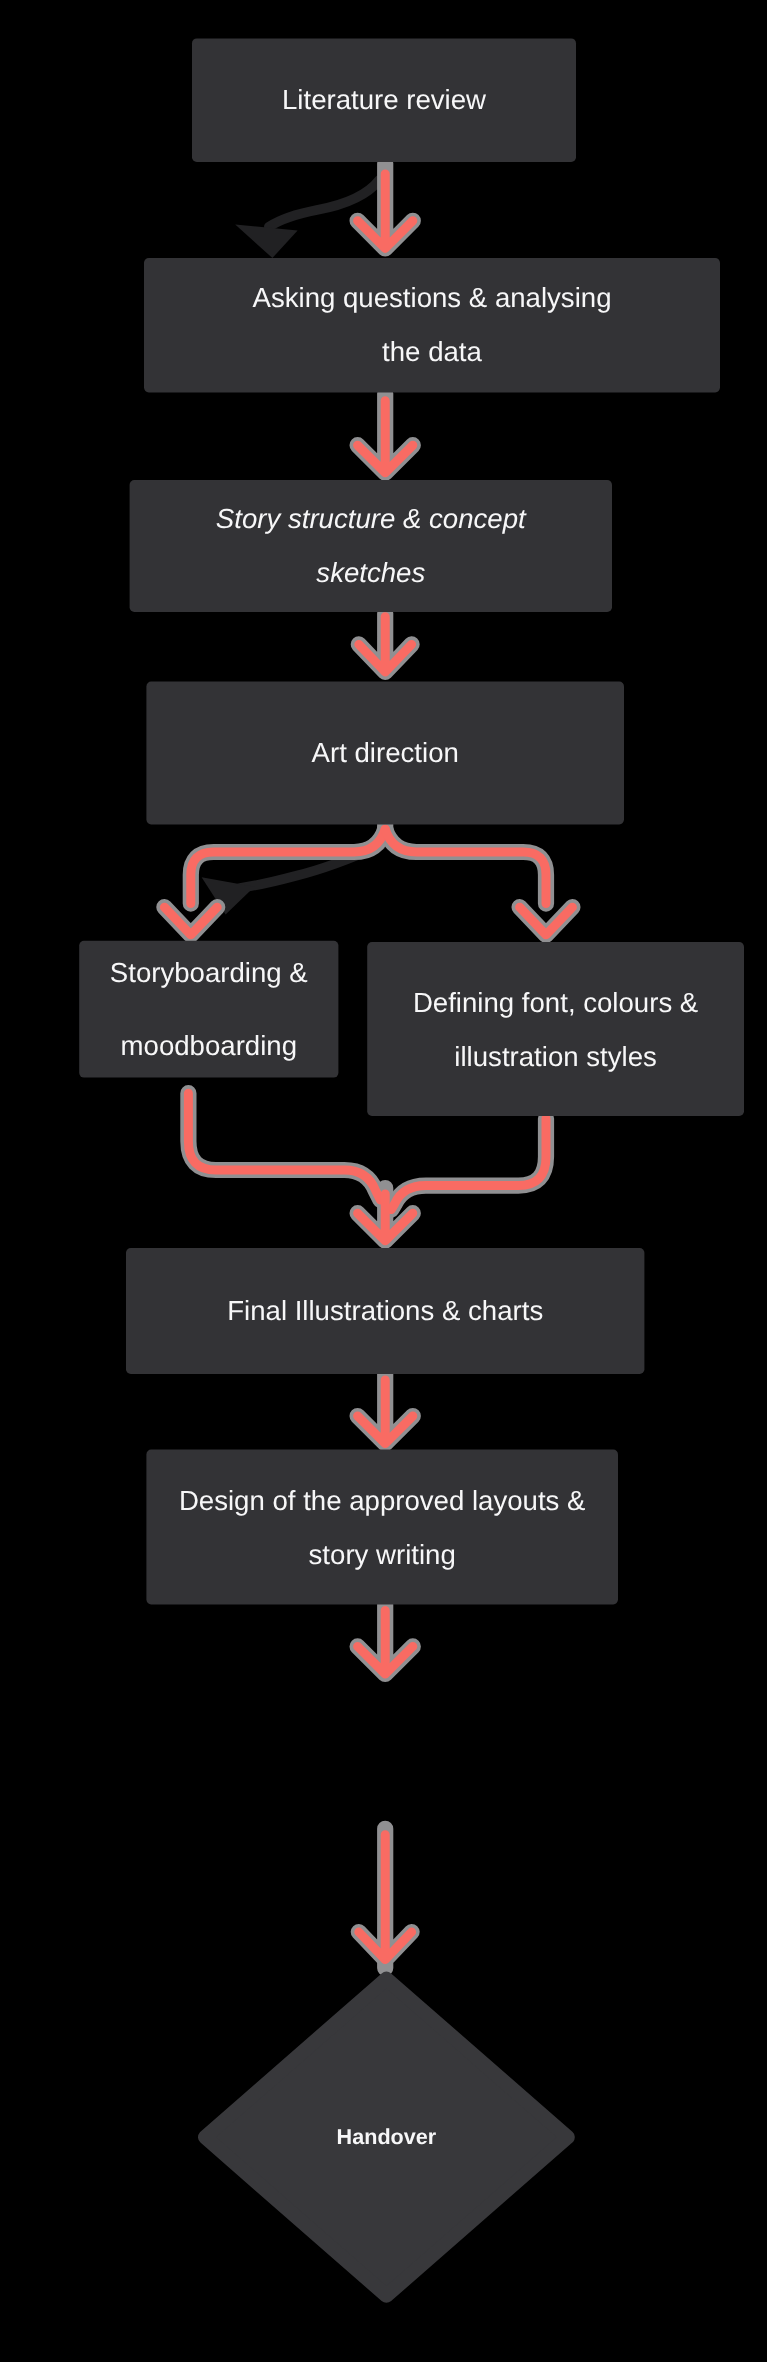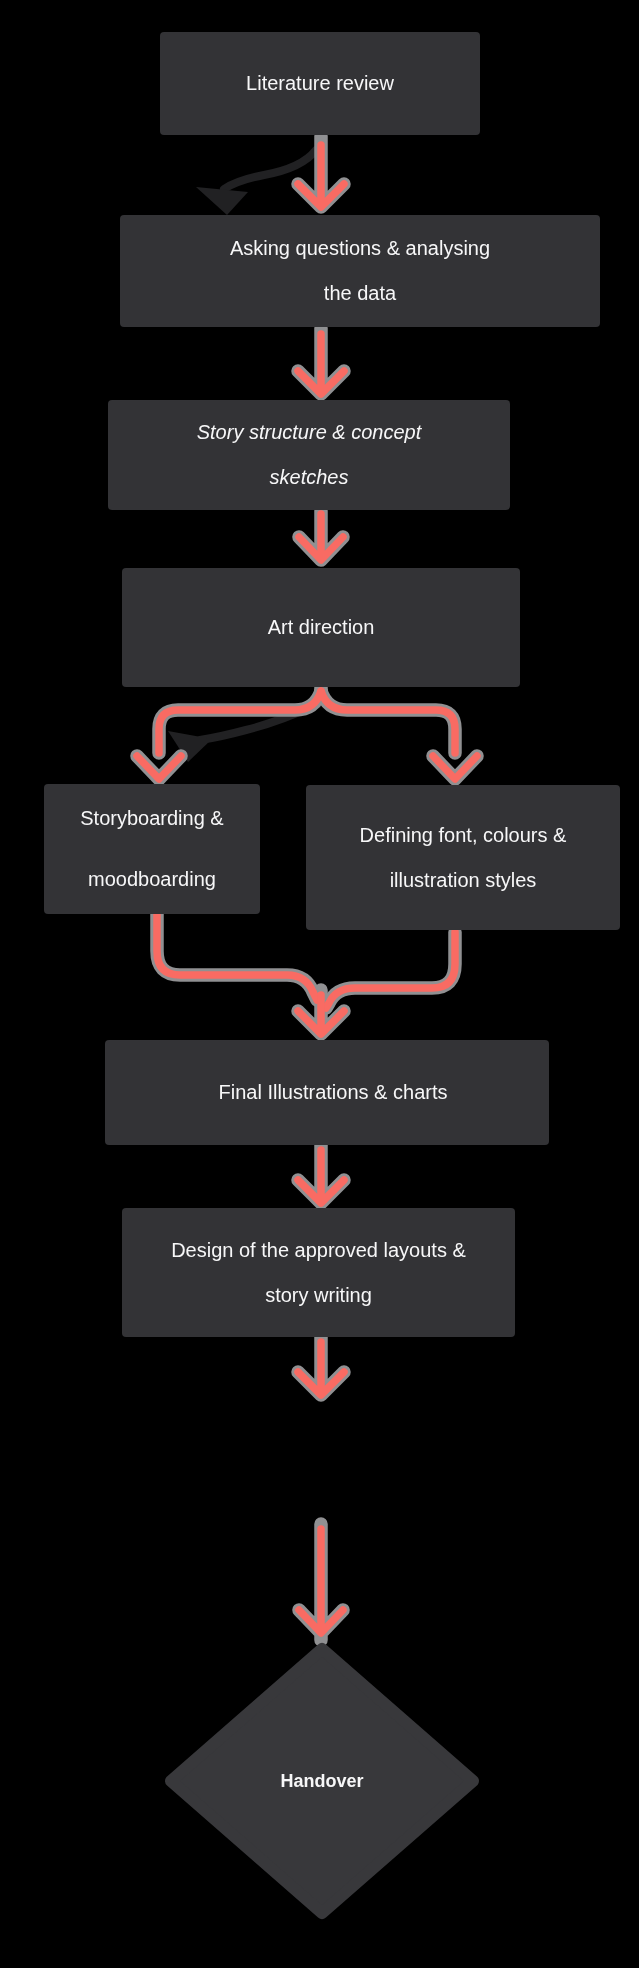--- a/index.html
+++ b/index.html
@@ -16,21 +16,21 @@
   .arrows path.main{stroke:var(--arrow,#f96b63);stroke-width:7.5px;}
   .arrows path.sketch{stroke:var(--sketch,#212123);stroke-width:8px;}
   .arrows .sketch-fill{fill:var(--sketch,#212123);stroke:none;}
   .node{
     position:absolute;
     background:var(--box-bg,#333336);
     color:var(--text,#f7f7f8);
     display:flex;flex-direction:column;
     align-items:center;justify-content:center;
     text-align:center;
-    font-size:20px;line-height:45px;font-weight:500;
+    font-size:23px;line-height:45px;font-weight:500;
     border-radius:4px;
   }
   .node .line{display:block;white-space:nowrap;}
   .node.font-alt{font-weight:400;}
   .diamond-wrap{
     position:absolute;left:159px;top:1637px;width:326px;height:288px;
   }
   .diamond-wrap svg{position:absolute;left:0;top:0;}
   .diamond-label{
     position:absolute;left:0;top:0;width:100%;height:100%;
@@ -114,31 +114,31 @@
 
   <div class="node" style="left:108px;top:400px;width:402px;height:110px;font-style:italic;">
     <span class="line">Story structure &amp; concept</span>
     <span class="line">sketches</span>
   </div>
 
   <div class="node" style="left:122px;top:568px;width:398px;height:119px;">
     <span class="line">Art direction</span>
   </div>
 
-  <div class="node" style="left:44px;top:784px;width:216px;height:130px;gap:16px;">
+  <div class="node" style="left:66px;top:784px;width:216px;height:114px;gap:16px;">
     <span class="line">Storyboarding &amp;</span>
     <span class="line">moodboarding</span>
   </div>
 
   <div class="node" style="left:306px;top:785px;width:314px;height:145px;">
     <span class="line">Defining font, colours &amp;</span>
     <span class="line">illustration styles</span>
   </div>
 
-  <div class="node" style="left:105px;top:1040px;width:432px;height:105px;padding-left:12px;">
+  <div class="node" style="left:105px;top:1040px;width:432px;height:105px;">
     <span class="line">Final Illustrations &amp; charts</span>
   </div>
 
   <div class="node font-alt" style="left:122px;top:1208px;width:393px;height:129px;">
     <span class="line">Design of the approved layouts &amp;</span>
     <span class="line">story writing</span>
   </div>
 
 
   <div class="diamond-wrap">

